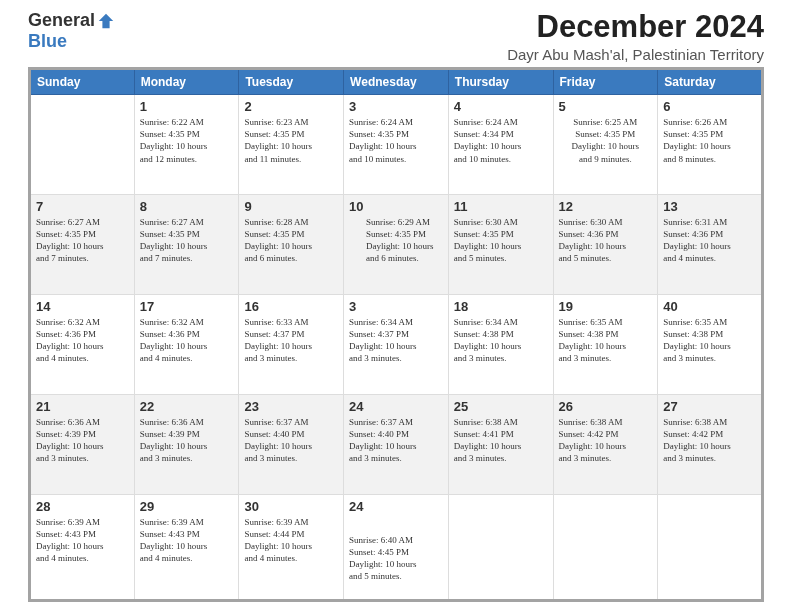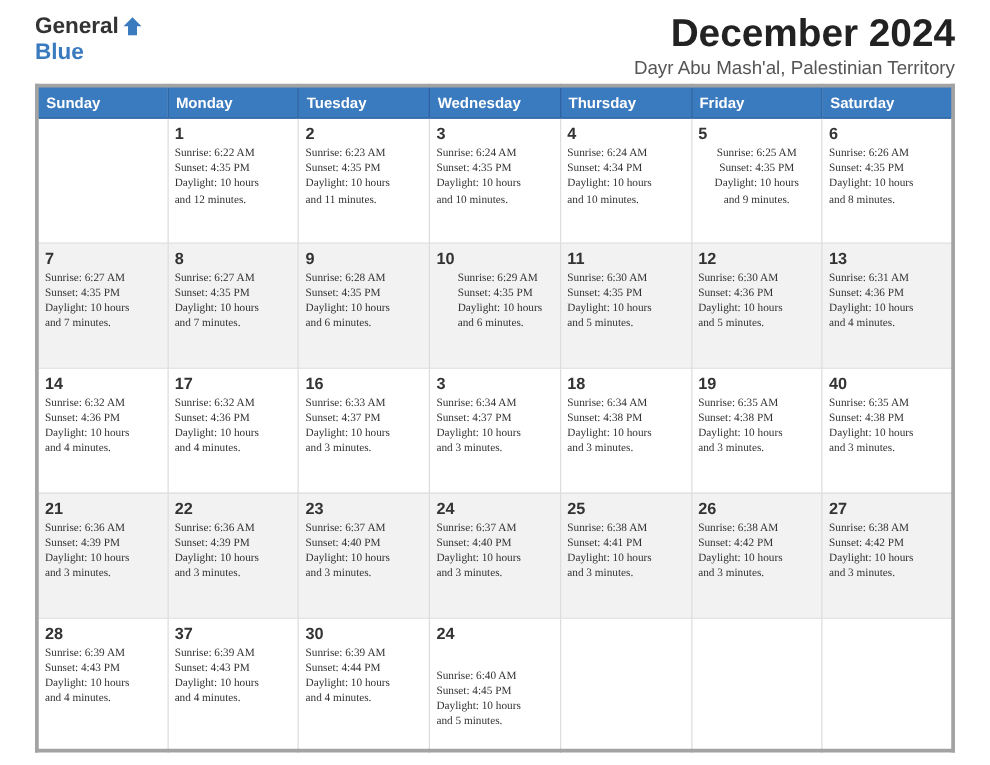--- a/index.html
+++ b/index.html
@@ -340,21 +340,21 @@
         </tr>
         <tr>
           <td>
             <span class="day-number">28</span>
             <div class="day-info" style="white-space: pre-line;">Sunrise: 6:39 AM
 Sunset: 4:43 PM
 Daylight: 10 hours
 and 4 minutes.</div>
           </td>
           <td>
-            <span class="day-number">37</span>
+            <span class="day-number">29</span>
             <div class="day-info" style="white-space: pre-line;">Sunrise: 6:39 AM
 Sunset: 4:43 PM
 Daylight: 10 hours
 and 4 minutes.</div>
           </td>
           <td>
             <span class="day-number">30</span>
             <div class="day-info" style="white-space: pre-line;">Sunrise: 6:39 AM
 Sunset: 4:44 PM
 Daylight: 10 hours

